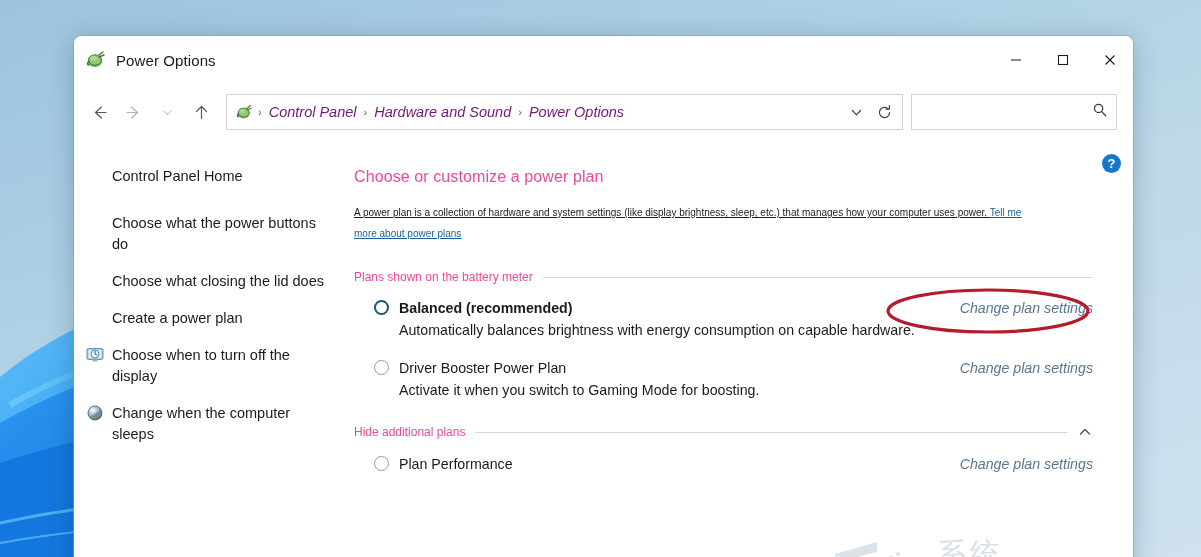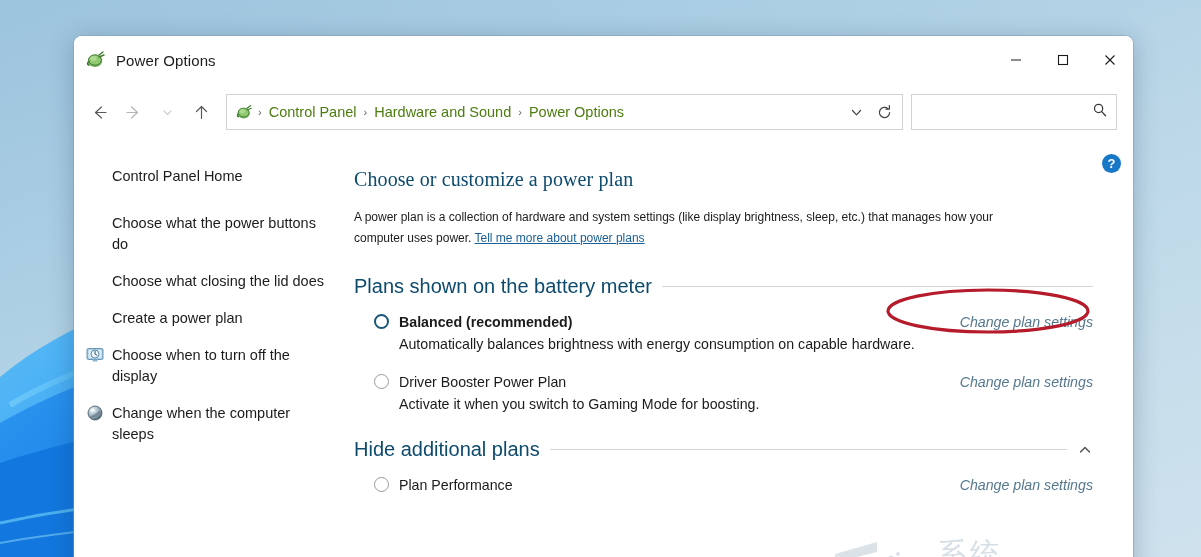--- a/index.html
+++ b/index.html
@@ -72,22 +72,22 @@
     height: 36px;
     margin-left: 8px;
     border: 1px solid #d2d2d2;
     background: #fff;
     display: flex; align-items: center;
     padding: 0 4px 0 9px;
     min-width: 0;
   }
   #crumb-icon { width: 17px; height: 17px; flex: none; margin-right: 3px; }
   .crumb {
-    font-size: 14.5px; color: #4d7c0f;
-    padding: 3px 5px; white-space: nowrap; cursor: default;
+    font-size: 14.5px; color: #701a75;
+    padding: 3px 5px; white-space: nowrap; cursor: default; font-style: italic;
   }
   .crumb-sep {
     color: #606060; font-size: 11px; padding: 0 2px;
     display: flex; align-items: center;
   }
   #crumb-spacer { flex: 1 1 auto; min-width: 12px; }
   .addr-btn {
     width: 28px; height: 28px; flex: none;
     display: flex; align-items: center; justify-content: center;
     cursor: default;
@@ -145,38 +145,38 @@
   }
   #side-home { margin-bottom: 26px; }
 
   
   #rightpane {
     flex: 1 1 auto;
     padding: 28px 40px 0 0;
     min-width: 0;
   }
   #page-title {
-    font-size: 20px; color: #0c4a6e; font-weight: normal;
-    margin: 0 0 16px 0; letter-spacing: .1px; font-family: Liberation Serif, serif;
+    font-size: 16px; color: #ec4899; font-weight: normal;
+    margin: 0 0 16px 0; letter-spacing: .1px;
   }
   #page-desc {
-    font-size: 12px; line-height: 21px; color: #1b1b1b;
-    margin: 0 0 26px 0; max-width: 690px;
+    font-size: 10px; line-height: 21px; color: #1b1b1b;
+    margin: 0 0 26px 0; max-width: 690px; text-decoration: underline;
   }
   #page-desc a {
     color: #1a5f96; text-decoration: underline; cursor: default;
   }
 
   
   .group-head {
     display: flex; align-items: center;
     margin-bottom: 16px;
   }
   .group-head .gh-label {
-    font-size: 20px; color: #0c4a6e; white-space: nowrap;
+    font-size: 12px; color: #ec4899; white-space: nowrap;
   }
   .group-head .gh-rule {
     flex: 1 1 auto; height: 1px;
     background: #d6d6d6; margin-left: 10px;
   }
   .group-head .gh-chevron {
     margin-left: 10px; width: 16px; height: 16px; flex: none;
     display: flex; align-items: center; justify-content: center;
     cursor: default;
   }

